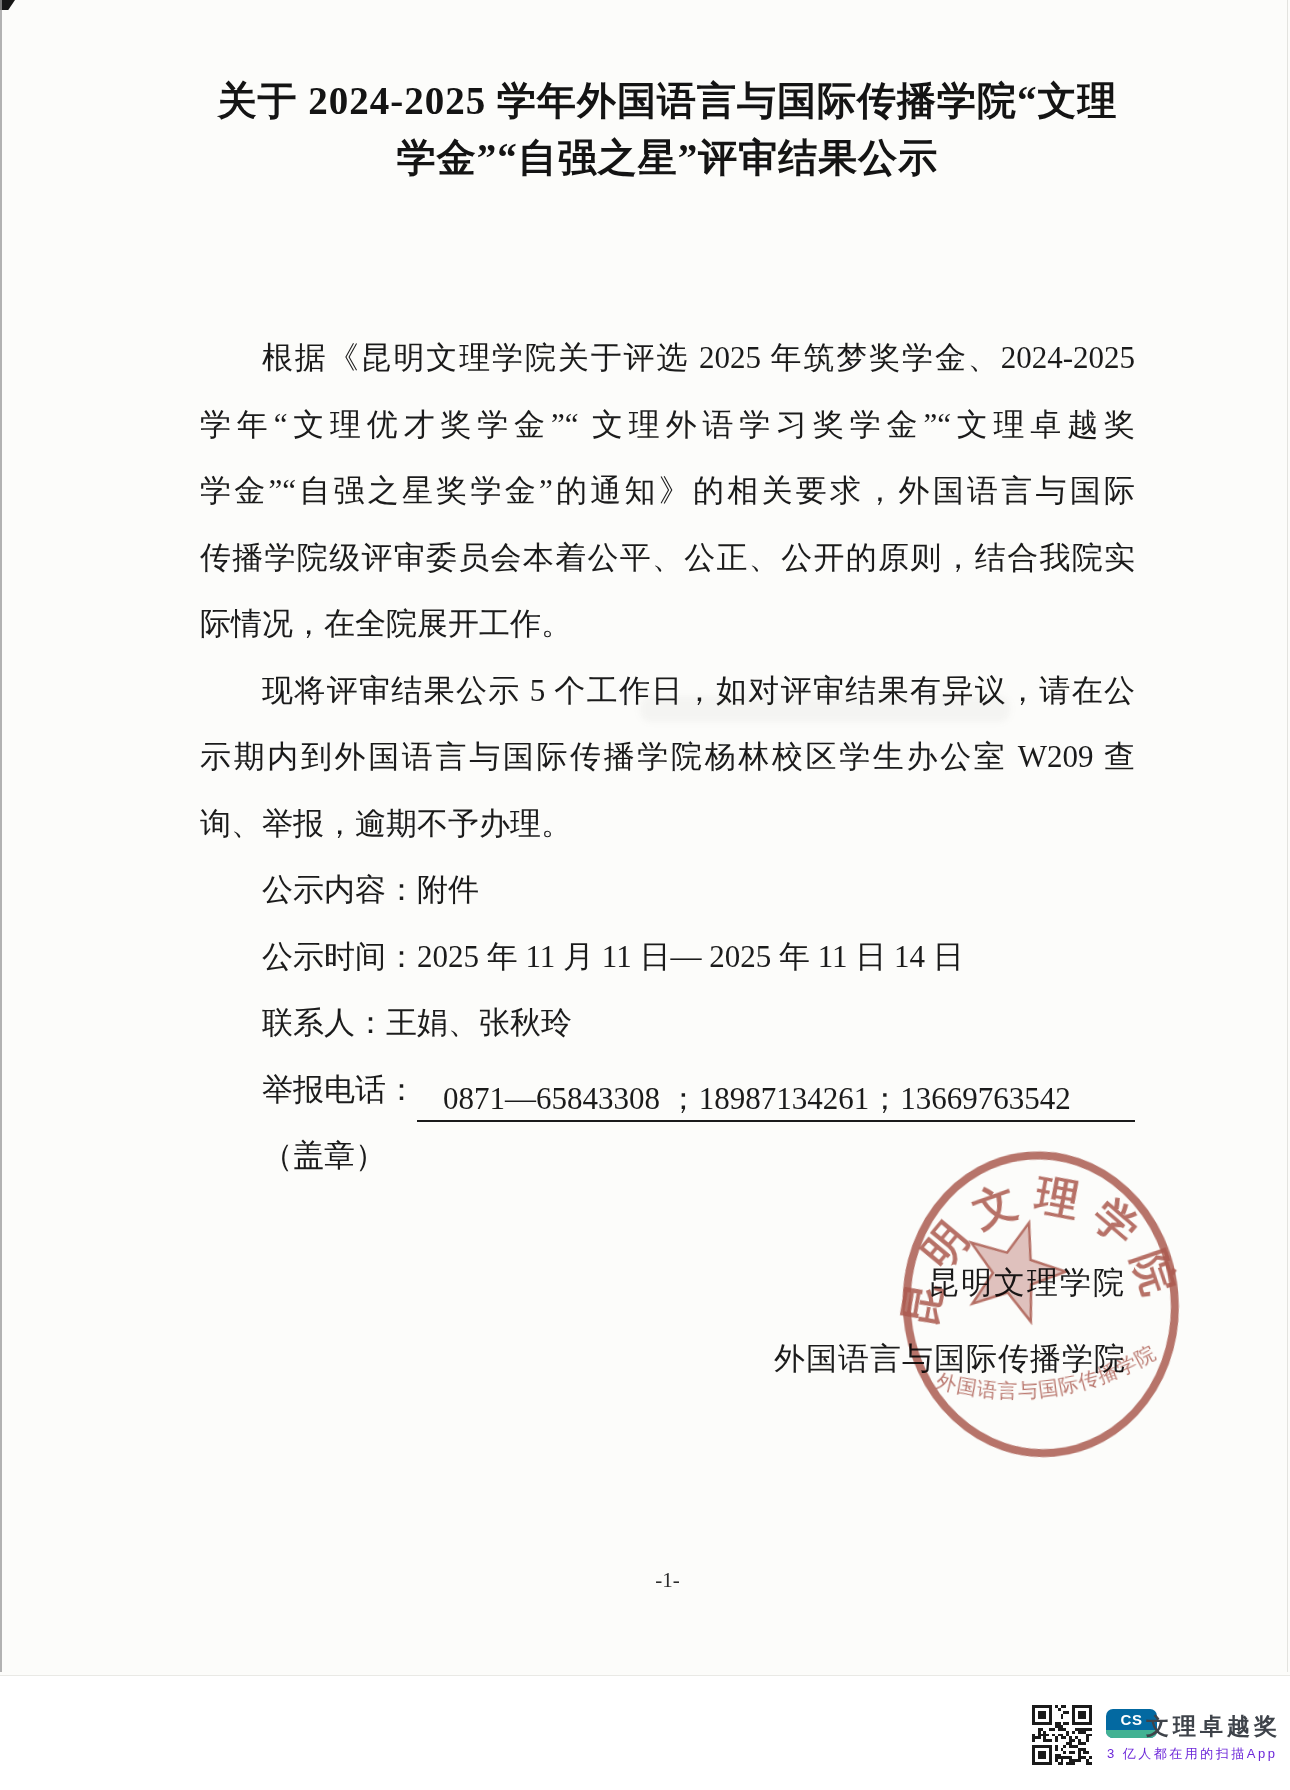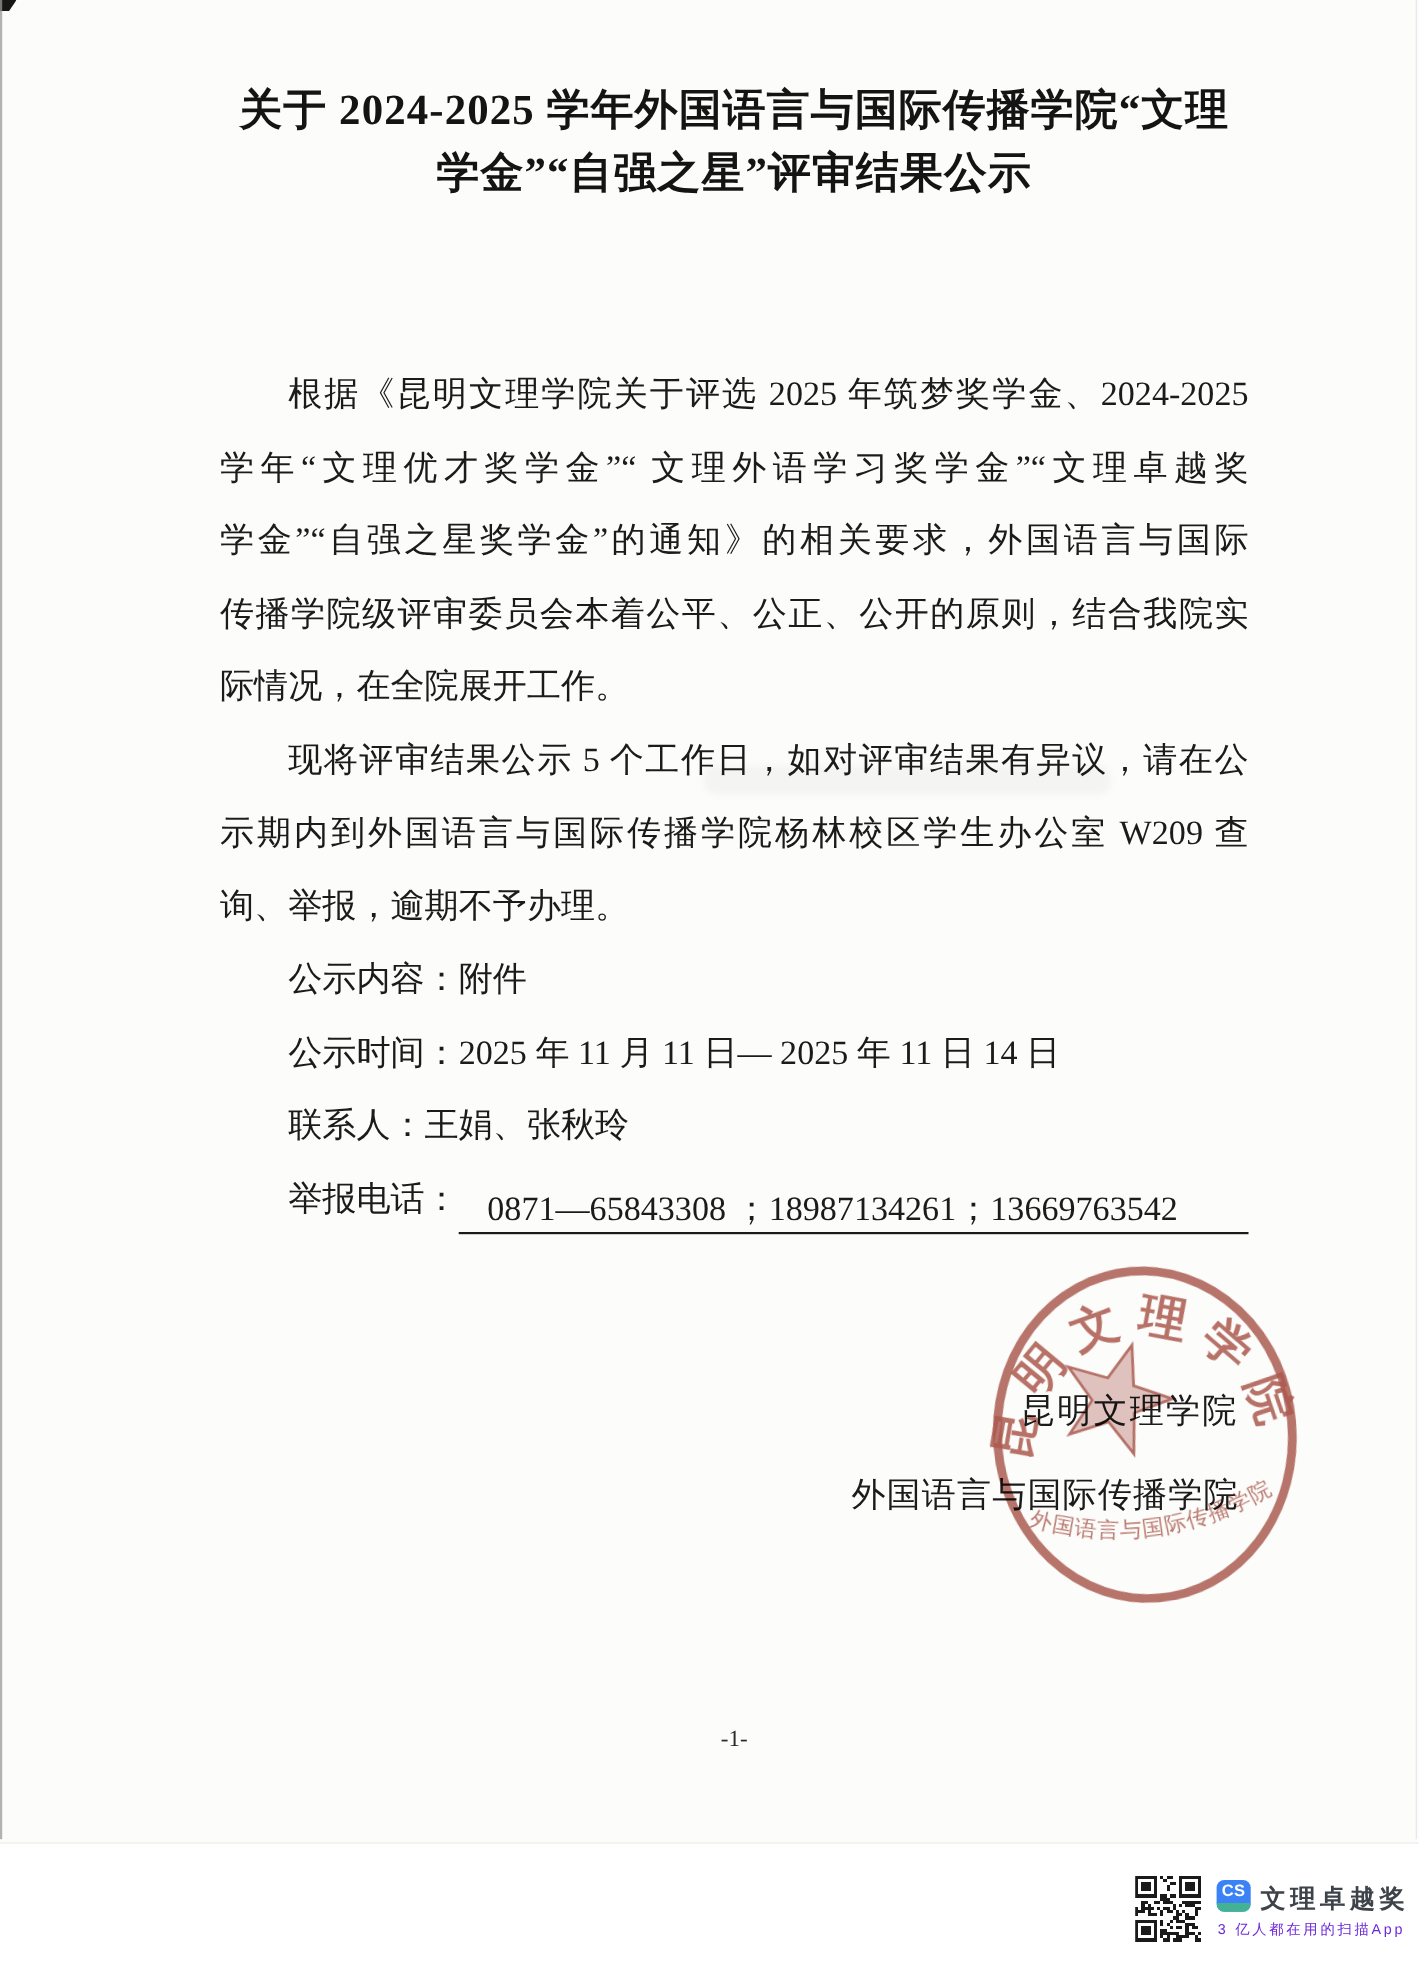--- a/index.html
+++ b/index.html
@@ -31,22 +31,22 @@
   .sig.org1{top:1262px;letter-spacing:2px;}
   .sig.org2{top:1338px;letter-spacing:1px;}
   
   .seal{position:absolute;left:898px;top:1146px;width:292px;height:322px;
         mix-blend-mode:multiply;opacity:.9;transform:rotate(-5deg);filter:blur(.35px);pointer-events:none;}
   
   .footer-num{position:absolute;left:200px;top:1568px;width:935px;text-align:center;font-size:21px;color:#2a2a2a;}
   
   .wm{font-family:"Liberation Sans","DejaVu Sans",sans-serif;}
   .qr{position:absolute;left:1032px;top:1703px;width:60px;height:64px;}
-  .cs-logo{position:absolute;left:1106px;top:1709px;width:31px;height:29px;border-radius:7px;
-           background:#3b82f6;overflow:hidden;text-align:center;}
+  .cs-logo{position:absolute;left:1106px;top:1709px;width:51px;height:29px;border-radius:7px;
+           background:#0369a1;overflow:hidden;text-align:center;}
   .cs-logo .cs-txt{display:block;color:#fff;font-weight:700;font-size:15px;line-height:21px;letter-spacing:.5px;}
   .cs-logo .cs-band{position:absolute;left:0;bottom:0;width:100%;height:8px;background:#43b293;}
   .wm-name{position:absolute;left:1146px;top:1711px;font-size:23px;font-weight:600;color:#3e434a;letter-spacing:4px;white-space:nowrap;}
   .wm-tag{position:absolute;left:1107px;top:1745px;font-size:13px;color:#6d28d9;letter-spacing:2.5px;white-space:nowrap;}
 </style>
 </head>
 <body>
 
 <div class="paper">
 
@@ -69,20 +69,21 @@
       <div class="bline ind fj">现将评审结果公示 5 个工作日，如对评审结果有异议，请在公</div>
       <div class="bline fj">示期内到外国语言与国际传播学院杨林校区学生办公室 W209 查</div>
       <div class="bline ">询、举报，逾期不予办理。</div>
       <div class="bline ind">公示内容：附件</div>
       <div class="bline ind">公示时间：2025 年 11 月 11 日— 2025 年 11 日 14 日</div>
       <div class="bline ind">联系人：王娟、张秋玲</div>
       <div class="bline phone">
         <span class="plabel">举报电话：</span>
         <span class="pvalue">0871—65843308 ；18987134261；13669763542</span>
       </div>
+      <div class="bline ind">（盖章）</div>
     </div>
 
   <div class="sig org1">昆明文理学院</div>
   <div class="sig org2">外国语言与国际传播学院</div>
 
   <div class="seal">
     <svg width="292" height="322" viewBox="0 0 292 322">
       <defs>
         <path id="sealArcOuter" d="M 40,196 A 106,106 0 1 1 246,197" fill="none"></path>
         <path id="sealArcInner" d="M 34,232 Q 143,272 252,222" fill="none"></path>

